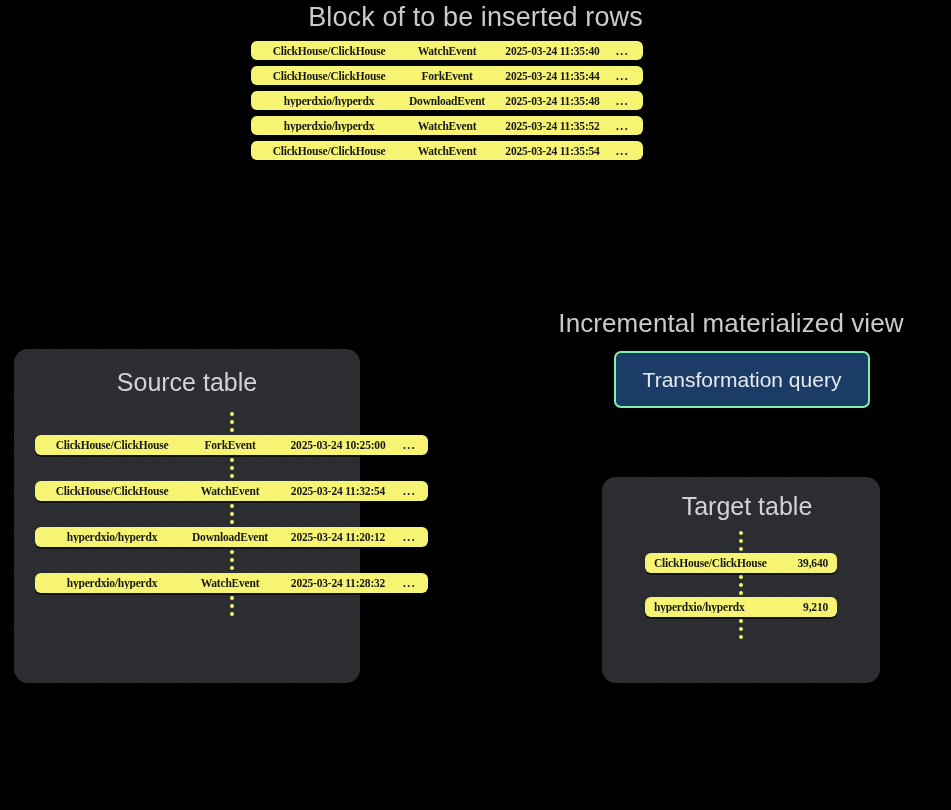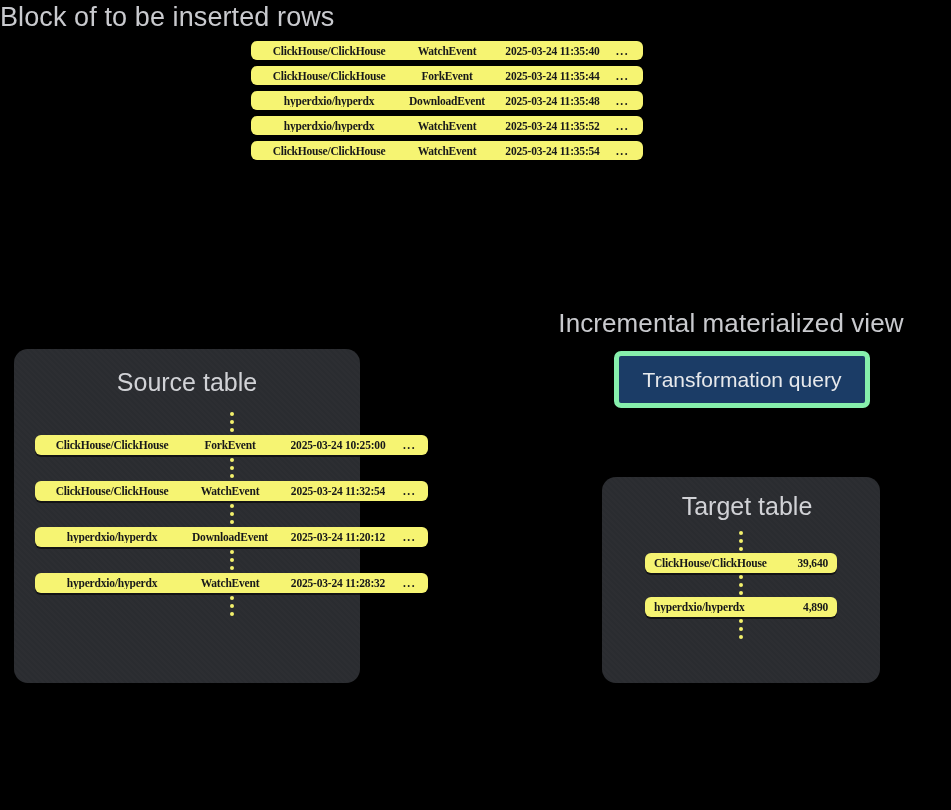--- a/index.html
+++ b/index.html
@@ -28,21 +28,21 @@
     color: #c9cace;
     font-family: "Liberation Sans", sans-serif;
     font-weight: 400;
     letter-spacing: 0.1px;
     white-space: nowrap;
   }
   #block-heading {
     top: 0px;
     left: 0;
     width: 951px;
-    text-align: left;
+    text-align: center;
     font-size: 27px;
     line-height: 34px;
   }
   #imv-heading {
     top: 306px;
     left: 511px;
     width: 440px;
     text-align: center;
     font-size: 26px;
     line-height: 34px;
@@ -177,21 +177,21 @@
   #target-body .c-count { flex: 0 0 48px; text-align: right; }
 
   
   #transformation-query {
     position: absolute;
     left: 614px;
     top: 351px;
     width: 256px;
     height: 57px;
     background: #1b3c66;
-    border: 5px solid #86efac;
+    border: 2px solid #86efac;
     border-radius: 7px;
     box-sizing: border-box;
     display: flex;
     align-items: center;
     justify-content: center;
     color: #e7e9ec;
     font-family: "Liberation Sans", sans-serif;
     font-size: 21px;
     white-space: nowrap;
   }
@@ -329,21 +329,21 @@
       </div>
 
       <div class="vdots">
           <i></i>
           <i></i>
           <i></i>
         </div>
 
       <div class="row-pill">
         <span class="cell c-repo">hyperdxio/hyperdx</span>
-        <span class="cell c-count">4,890</span>
+        <span class="cell c-count">9,210</span>
       </div>
 
       <div class="vdots">
           <i></i>
           <i></i>
           <i></i>
         </div>
 
     </div>
   </div>

